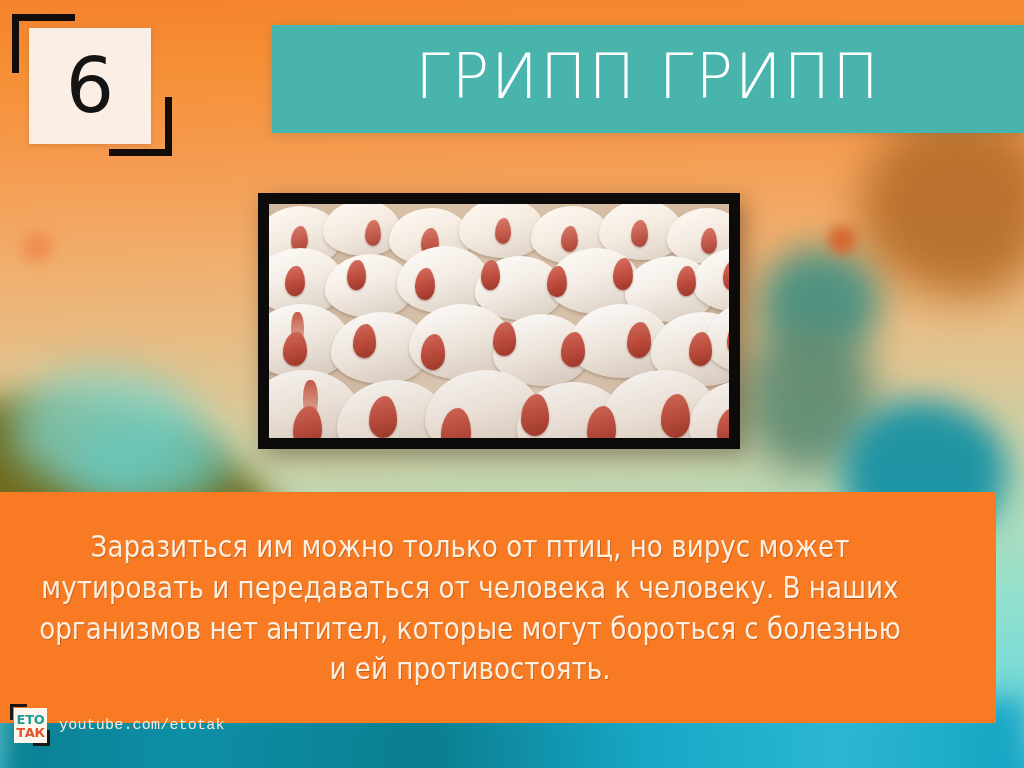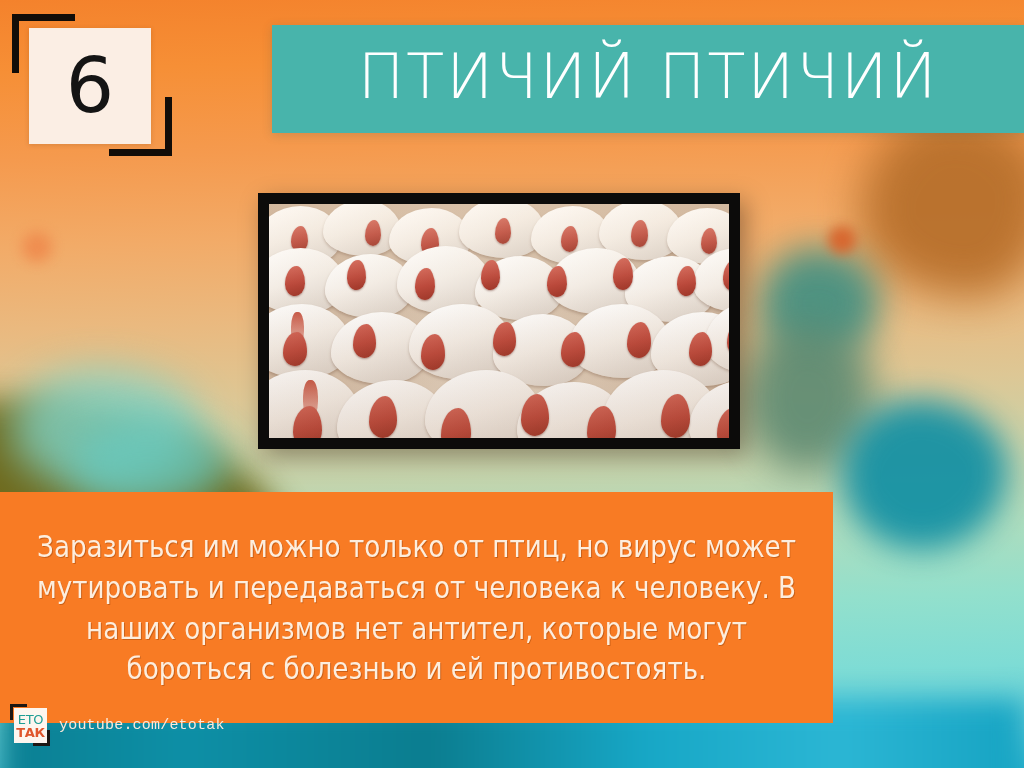--- a/index.html
+++ b/index.html
@@ -223,21 +223,21 @@
   .haze {
     position: absolute; inset: 0;
     background: linear-gradient(180deg, rgba(255,230,200,.18) 0%, rgba(255,255,255,0) 35%, rgba(120,70,40,.10) 100%);
   }
 
   
   .text-panel {
     position: absolute;
     left: 0;
     top: 492px;
-    width: 833px;
+    width: 996px;
     height: 231px;
     background: #f87b24;
     display: flex;
     align-items: center;
   }
   .body-text {
     font-family: "DejaVu Sans Condensed", "Liberation Sans Narrow", "Liberation Sans", sans-serif;
     font-size: 31px;
     line-height: 1.32;
     color: #fdeede;
@@ -285,21 +285,21 @@
     background: #fdf6ef;
     display: flex;
     flex-direction: column;
     align-items: center;
     justify-content: center;
     line-height: 1;
   }
   .logo-eto {
     font-family: "DejaVu Sans", sans-serif;
     font-size: 13px;
-    font-weight: 400;
+    font-weight: 700;
     color: #1f9e94;
     letter-spacing: -.3px;
   }
   .logo-tak {
     font-family: "DejaVu Sans", sans-serif;
     font-size: 13px;
     font-weight: 700;
     color: #e0562c;
     letter-spacing: -.3px;
   }
@@ -330,21 +330,21 @@
 
   <div class="badge-wrap">
     <div class="bracket bracket-tl"></div>
     <div class="bracket bracket-br"></div>
     <div class="badge">
       <span class="badge-number">6</span>
     </div>
   </div>
 
   <div class="title-banner">
-    <h1 class="title-text">ПТИЧИЙ ПТИЧИЙ</h1>
+    <h1 class="title-text">ГРИПП ГРИПП</h1>
   </div>
 
   <div class="photo-frame">
     <div class="photo">
       <div class="flock">
 
         <div class="bird" style="left:-12px;  top:2px;   width:84px; height:60px;"></div>
         <div class="bird" style="left:54px;   top:-4px;  width:78px; height:56px;"></div>
         <div class="bird" style="left:120px;  top:4px;   width:82px; height:58px;"></div>
         <div class="bird" style="left:190px;  top:-6px;  width:86px; height:60px;"></div>

